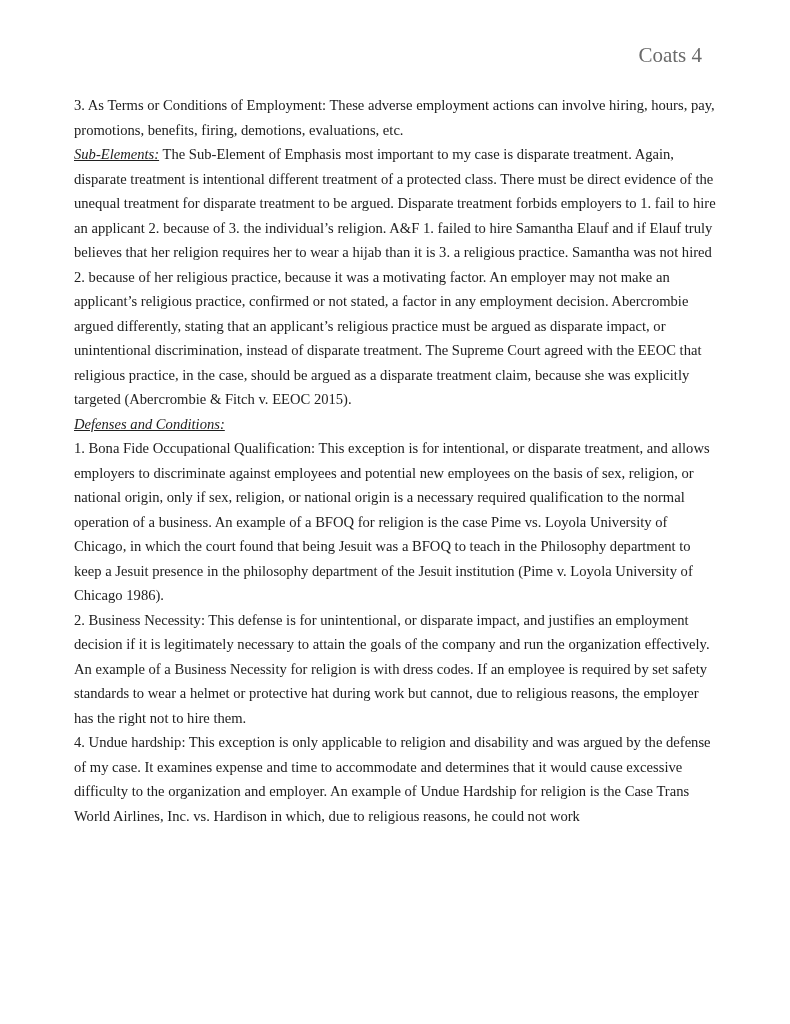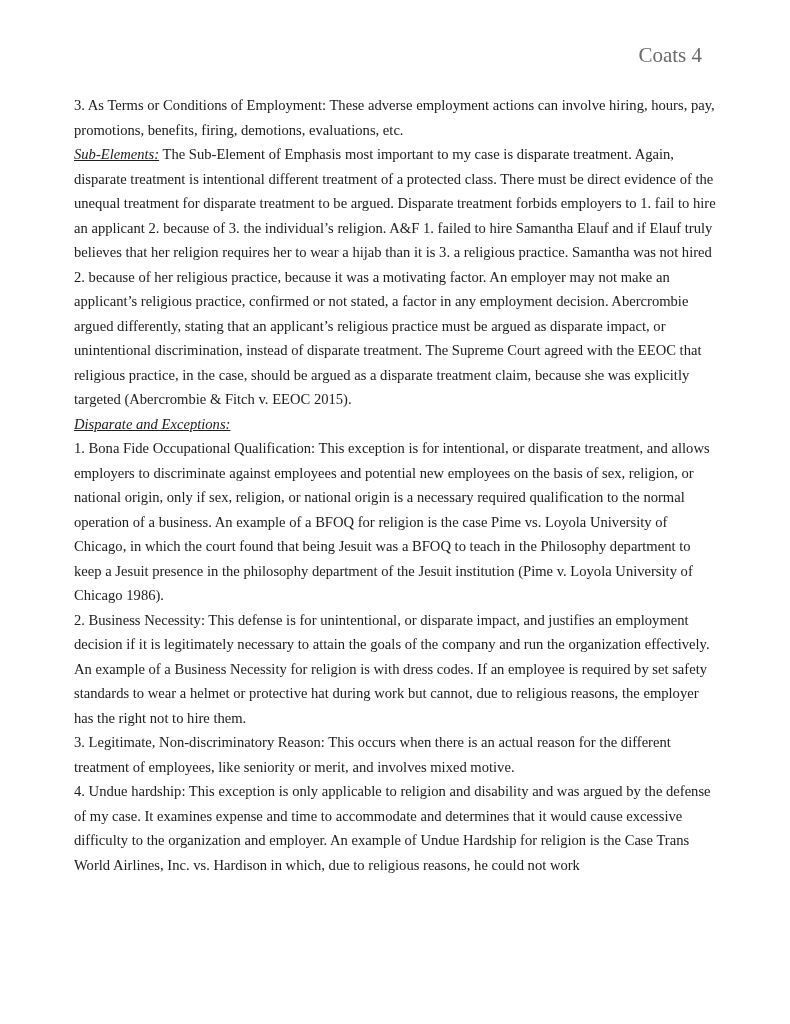--- a/index.html
+++ b/index.html
@@ -53,25 +53,24 @@
     <span>Coats 4</span>
   </div>
 
   <div class="body-text">
 
     <p><span class="u"></span><span>3. As Terms or Conditions of Employment: These adverse employment actions can involve hiring, hours, pay, promotions, benefits, firing, demotions, evaluations, etc.</span></p>
 
 
     <p><span class="u">Sub-Elements:</span><span> The Sub-Element of Emphasis most important to my case is disparate treatment. Again, disparate treatment is intentional different treatment of a protected class. There must be direct evidence of the unequal treatment for disparate treatment to be argued. Disparate treatment forbids employers to 1. fail to hire an applicant 2. because of 3. the individual’s religion. A&amp;F 1. failed to hire Samantha Elauf and if Elauf truly believes that her religion requires her to wear a hijab than it is 3. a religious practice. Samantha was not hired 2. because of her religious practice, because it was a motivating factor. An employer may not make an applicant’s religious practice, confirmed or not stated, a factor in any employment decision. Abercrombie argued differently, stating that an applicant’s religious practice must be argued as disparate impact, or unintentional discrimination, instead of disparate treatment. The Supreme Court agreed with the EEOC that religious practice, in the case, should be argued as a disparate treatment claim, because she was explicitly targeted (Abercrombie &amp; Fitch v. EEOC 2015).</span></p>
 
-    <p><span class="u">Disparate and Exceptions:</span><span></span></p>
+    <p><span class="u">Defenses and Conditions:</span><span></span></p>
 
     <p><span class="u"></span><span>1. Bona Fide Occupational Qualification: This exception is for intentional, or disparate treatment, and allows employers to discriminate against employees and potential new employees on the basis of sex, religion, or national origin, only if sex, religion, or national origin is a necessary required qualification to the normal operation of a business. An example of a BFOQ for religion is the case Pime vs. Loyola University of Chicago, in which the court found that being Jesuit was a BFOQ to teach in the Philosophy department to keep a Jesuit presence in the philosophy department of the Jesuit institution (Pime v. Loyola University of Chicago 1986).</span></p>
 
     <p><span class="u"></span><span>2. Business Necessity: This defense is for unintentional, or disparate impact, and justifies an employment decision if it is legitimately necessary to attain the goals of the company and run the organization effectively. An example of a Business Necessity for religion is with dress codes. If an employee is required by set safety standards to wear a helmet or protective hat during work but cannot, due to religious reasons, the employer has the right not to hire them.</span></p>
 
-    <p><span class="u"></span><span>3. Legitimate, Non-discriminatory Reason: This occurs when there is an actual reason for the different treatment of employees, like seniority or merit, and involves mixed motive.</span></p>
 
     <p><span class="u"></span><span>4. Undue hardship: This exception is only applicable to religion and disability and was argued by the defense of my case. It examines expense and time to accommodate and determines that it would cause excessive difficulty to the organization and employer. An example of Undue Hardship for religion is the Case Trans World Airlines, Inc. vs. Hardison in which, due to religious reasons, he could not work</span></p>
 
   </div>
 
 </div>
 
 </body></html>

